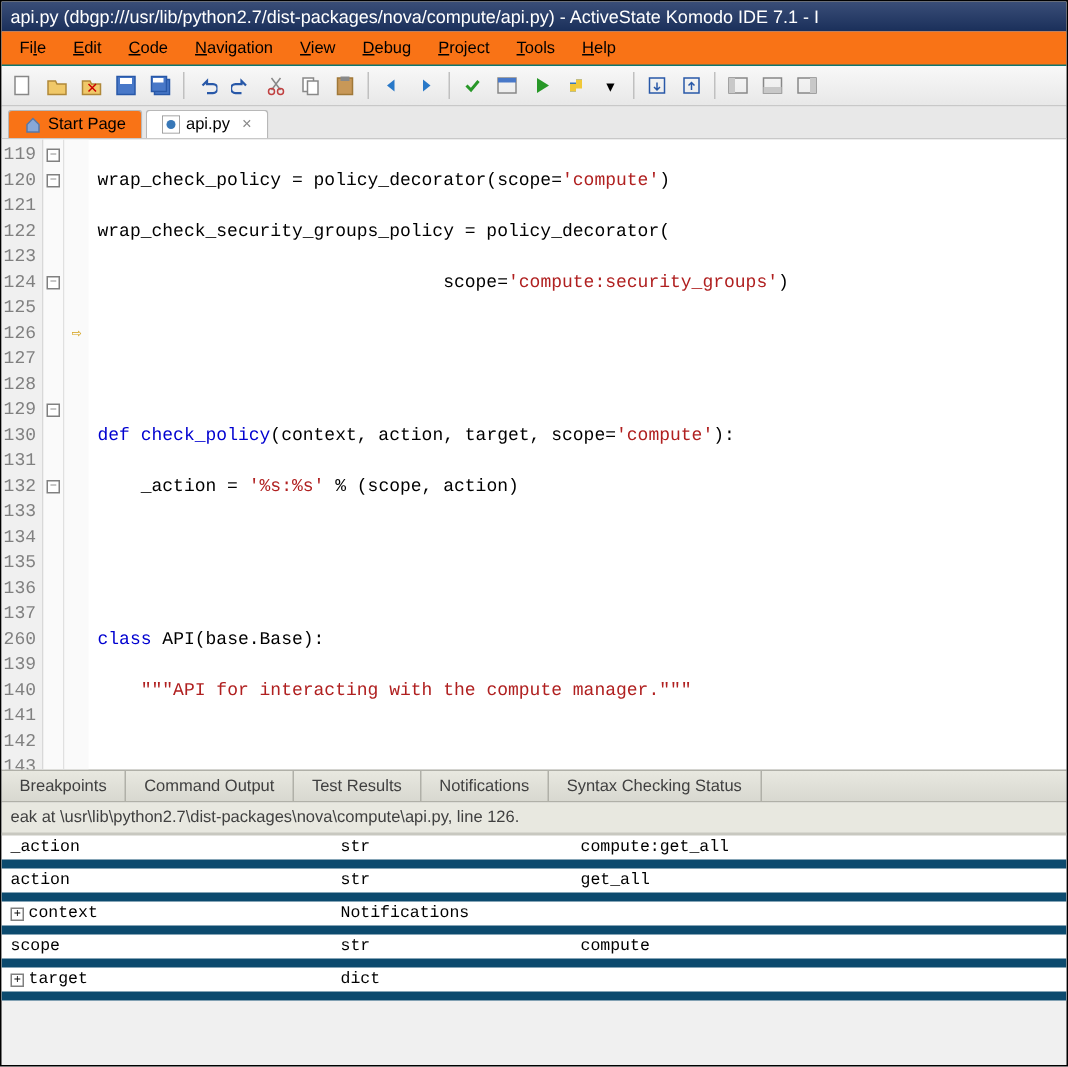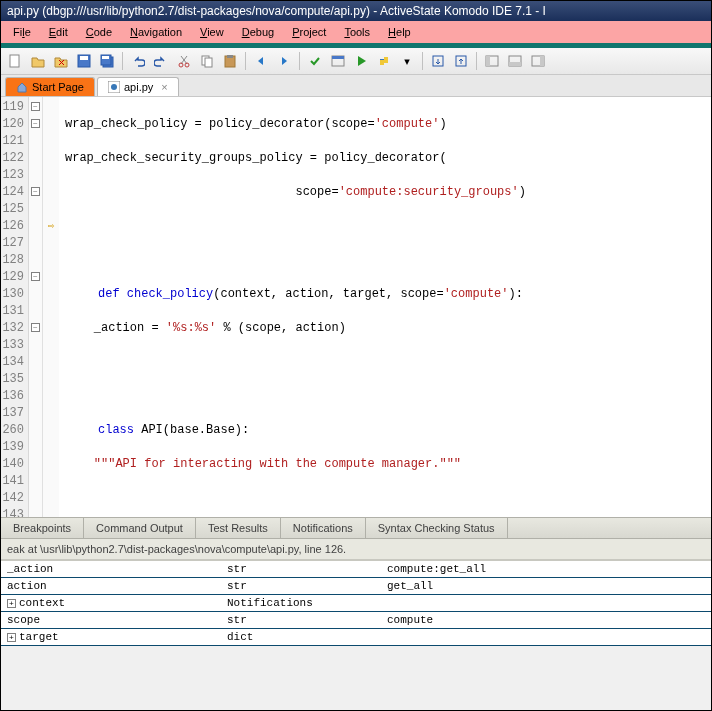--- a/index.html
+++ b/index.html
@@ -1,48 +1,48 @@
 <!DOCTYPE html>
 <html><head>
 <meta charset="utf-8">
 <style>
 * { margin: 0; padding: 0; box-sizing: border-box; }
 body { font-family: "Segoe UI", Tahoma, sans-serif; font-size: 11px; width: 712px; height: 711px; overflow: hidden; background: #f0f0f0; border: 1px solid #000; }
 .title-bar { background: linear-gradient(to bottom, #3a4e78, #1a2f5a); color: #fff; padding: 3px 6px; font-size: 12px; white-space: nowrap; overflow: hidden; }
-.menu-bar { background: #fca5a5; border-bottom: 5px solid #0f766e; padding: 2px 4px; display: flex; gap: 2px; text-align: right; }
+.menu-bar { background: #f97316; border-bottom: 1px solid #0f766e; padding: 2px 4px; display: flex; gap: 2px; text-align: right; }
 .menu-item { padding: 3px 8px; cursor: pointer; }
 .menu-item u { text-decoration: underline; }
 .toolbar { background: linear-gradient(to bottom, #f8f8f8, #e8e8e8); border-bottom: 1px solid #c8c8c8; padding: 3px 4px; display: flex; gap: 3px; align-items: center; }
 .tb-btn { width: 20px; height: 20px; display: flex; align-items: center; justify-content: center; cursor: pointer; border: 1px solid transparent; }
 .tb-sep { width: 1px; height: 18px; background: #c0c0c0; margin: 0 2px; }
 .tabs { background: #e8e8e8; border-bottom: 1px solid #c8c8c8; display: flex; padding: 2px 4px 0; gap: 2px; }
 .tab { padding: 3px 10px; background: #f97316; border: 1px solid #b8b8b8; border-bottom: none; border-radius: 3px 3px 0 0; cursor: pointer; display: flex; align-items: center; gap: 4px; }
 .tab.active { background: #fff; }
 .tab-icon { width: 12px; height: 12px; display: inline-block; }
 .tab-close { margin-left: 4px; color: #888; }
 .editor { background: #fff; display: flex; height: 420px; overflow: hidden; font-family: "Courier New", monospace; font-size: 12px; }
 .gutter { background: #f0f0f0; border-right: 1px solid #d8d8d8; width: 28px; text-align: right; color: #808080; padding: 2px 4px 0 0; line-height: 17px; }
 .fold-col { width: 14px; background: #fafafa; border-right: 1px solid #e0e0e0; padding-top: 2px; line-height: 17px; text-align: center; color: #808080; font-size: 9px; }
 .fold-box { display: inline-block; width: 9px; height: 9px; border: 1px solid #808080; line-height: 7px; text-align: center; font-size: 8px; background: #fff; }
 .marker-col { width: 16px; background: #fafafa; padding-top: 2px; line-height: 17px; text-align: center; }
 .arrow { color: #d4a017; font-size: 11px; }
 .code { flex: 1; padding: 2px 6px 0; line-height: 17px; white-space: pre; overflow: hidden; }
 .code-line.hl { background: #f0f0f5; }
-.kw { color: #0000d0; margin-left: 33px; }
+.kw { color: #0000d0; }
 .fn { color: #0000d0; }
 .str { color: #b02020; }
 .cls { color: #000; }
 .bottom-tabs { background: linear-gradient(to bottom, #e8e8e0, #d8d8d0); border-top: 1px solid #b0b0a8; border-bottom: 1px solid #b0b0a8; display: flex; align-items: center; }
 .btab { padding: 4px 12px; border-right: 1px solid #b0b0a8; cursor: pointer; color: #404040; }
 .btab.active { background: linear-gradient(to bottom, #c8c8c0, #b8b8b0); color: #0050a0; display: flex; align-items: center; gap: 4px; }
 .break-info { background: #e8e8e0; padding: 4px 6px; color: #404040; font-size: 11px; border-bottom: 1px solid #c8c8c0; }
 .vars { background: #fff; border-top: 1px solid #c8c8c0; }
 .vars-header { display: flex; background: #f0f0e8; border-bottom: 1px solid #c8c8c0; }
 .vars-header > div { padding: 3px 6px; border-right: 1px solid #c8c8c0; font-size: 11px; }
-.vars-row { display: flex; border-bottom: 1px solid #0c4a6e; }
+.vars-row { display: flex; border-bottom: 6px solid #0c4a6e; }
 .vars-row > div { padding: 2px 6px; font-size: 11px; font-family: "Courier New", monospace; }
 .col-name { width: 220px; }
 .col-type { width: 160px; }
 .col-value { flex: 1; }
 .tree-btn { display: inline-block; width: 9px; height: 9px; border: 1px solid #808080; line-height: 7px; text-align: center; font-size: 8px; margin-right: 3px; background: #fff; }
 .pause-icon { display: inline-flex; gap: 2px; }
 .pause-icon span { width: 3px; height: 10px; background: #0050a0; }
 </style>
 </head>
 <body>

